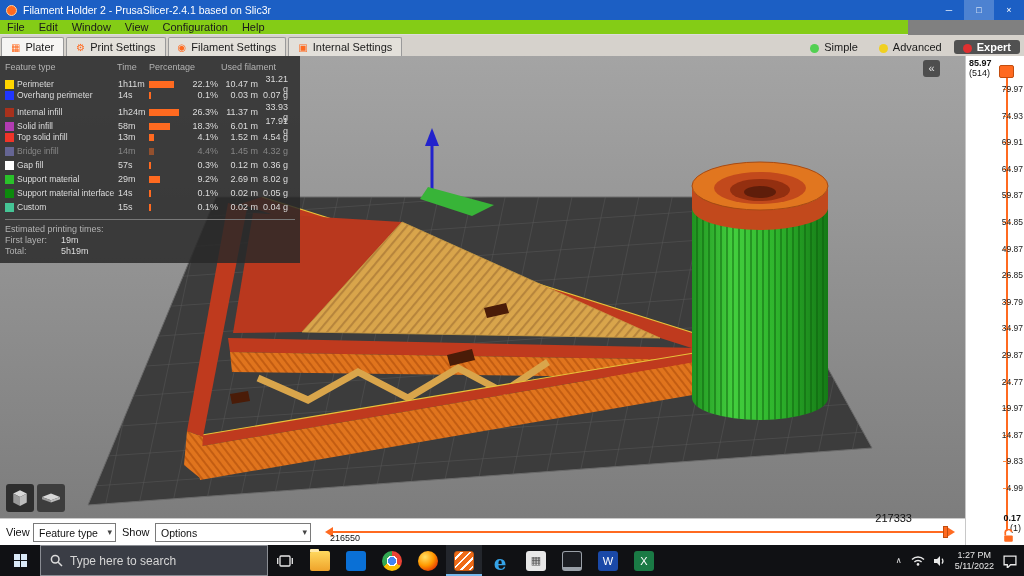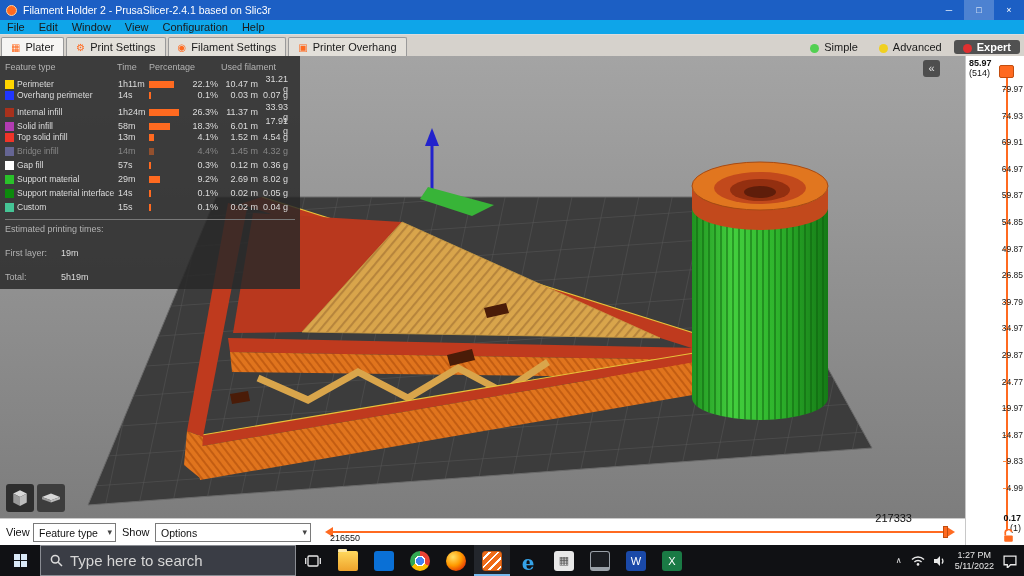--- a/index.html
+++ b/index.html
@@ -9,21 +9,21 @@
   #app>div{position:absolute}
 
   
   .titlebar{top:0;left:0;width:1024px;height:20px;background:#1c5fc4;display:flex;align-items:center;color:#fff;font-size:10.5px}
   .appicon{width:11px;height:11px;border-radius:50%;background:#ff6a20;margin:0 6px;border:1px solid #ffd0a0}
   .winbtns{margin-left:auto;display:flex;height:20px}
   .winbtn{width:30px;height:20px;display:flex;align-items:center;justify-content:center;font-size:9px;color:#fff}
   .winbtn.max{background:rgba(255,255,255,.22)}
 
   
-  .menubar{top:20px;left:0;width:1024px;height:15px;background:#0ea5e9;display:flex;align-items:center;color:#1a1a1a;border-bottom:1px solid #dcdcdc}
+  .menubar{top:20px;left:0;width:908px;height:15px;background:#84cc16;display:flex;align-items:center;color:#1a1a1a;border-bottom:1px solid #dcdcdc}
   .menubar span{padding:0 7px;font-size:11px}
 
   
   .tabbar{top:35px;left:0;width:1024px;height:21px;background:#d6d2cc;display:flex;align-items:flex-end}
   .tab{height:19px;margin:0 1px;padding:0 9px;display:flex;align-items:center;gap:5px;background:#e3e0da;border:1px solid #9a9a9a;border-bottom:none;border-radius:2px 2px 0 0;color:#1a1a1a}
   .tab.active{background:#f6f5f3}
   .tabicon{color:#ff6a20;font-size:10px}
   .modes{margin-left:auto;display:flex;align-items:center;gap:3px;padding:0 4px 2px}
   .mode{display:flex;align-items:flex-end;gap:5px;padding:1px 9px;border-radius:3px;color:#1a1a1a}
   .mode .dot{width:9px;height:9px;border-radius:50%}
@@ -43,21 +43,21 @@
   .lhead{color:#b2b2b2;height:15px}
   .lhead .h1{grid-column:1/3}.lhead .h3{grid-column:4/6}.lhead .h4{grid-column:6/8}
   .sw{width:9px;height:9px;display:inline-block}
   .lbl{font-size:8.5px;white-space:nowrap}
   .tm{padding-left:1px}
   .pbar i{display:block;height:7px;background:#ff6a20}
   .pct,.len,.mass{text-align:right;padding-right:3px}
   .dim{opacity:.45}
   .ltimes{border-top:1px solid #787878;margin-top:5px;padding-top:4px}
   .ltimes .hdr{color:#b2b2b2}
-  .lline{display:flex;margin-top:14px}
+  .lline{display:flex;margin-top:1px}
   .lline .k{color:#b2b2b2;width:56px}
 
   
   .rightpanel{top:56px;left:965px;width:80px;height:489px;background:#fff;border-left:1px solid #c8c8c8;color:#111;font-size:9px;z-index:6}
   .sl-max{position:absolute;left:3px;top:2px;line-height:10px}
   .sl-max .v,.sl-min .v{font-weight:bold}
   .sl-gear{position:absolute;right:1px;top:1px;color:#ff6a20;font-size:12px}
   .sl-track{position:absolute;left:40px;top:16px;width:2px;height:458px;background:#ff6a20}
   .sl-tickmarks{position:absolute;left:37px;top:33px;width:8px;height:412px;background:repeating-linear-gradient(to bottom,#ff8a40 0 1px,transparent 1px 26.6px)}
   .sl-handle{position:absolute;left:33px;top:9px;width:15px;height:13px;background:#ff6a20;border:1px solid #c24d0e;border-radius:2px}
@@ -80,21 +80,21 @@
   .hs-right-arrow{position:absolute;right:2px;top:8px;width:0;height:0;border:5px solid transparent;border-left:8px solid #ff6a20}
   .hs-handle{position:absolute;right:14px;top:7px;width:5px;height:12px;background:#ff6a20;border:1px solid #c24d0e}
   .hs-max{position:absolute;right:50px;top:-7px;font-size:11px}
   .hs-min{position:absolute;left:12px;top:14px;font-size:9px}
 
   
   .taskbar{top:545px;left:0;width:1024px;height:31px;background:#101114;display:flex;align-items:center;color:#e8e8e8}
   .start{width:40px;height:31px;display:grid;place-items:center}
   .startgrid{display:grid;grid-template-columns:6px 6px;grid-template-rows:6px 6px;gap:1px}
   .startgrid i{background:#d9e9f8}
-  .searchbox{width:256px;height:31px;background:#3a3d45;border:1px solid #8a8d93;display:flex;align-items:center;gap:7px;padding:0 9px;font-size:15px;color:#d6d6d6}
+  .searchbox{width:228px;height:31px;background:#3a3d45;border:1px solid #8a8d93;display:flex;align-items:center;gap:7px;padding:0 9px;font-size:12px;color:#d6d6d6}
   .taskview{width:34px;height:31px;display:grid;place-items:center}
   #tbicons{display:flex}
   .tbicon{width:36px;height:31px;display:grid;place-items:center}
   .tbicon.active{background:#23262c;box-shadow:inset 0 -2px 0 #76b9ed}
   .ticon{position:relative;width:20px;height:20px;display:grid;place-items:center;font-size:11px;border-radius:3px;color:#fff}
   .ticon.file-explorer{background:linear-gradient(#ffd95e,#efa32b);border-radius:2px}
   .ticon.file-explorer::before{content:"";position:absolute;left:0;top:-2px;width:9px;height:3px;background:#ffe9a8;border-radius:1px 1px 0 0}
   .ticon.store{background:#0a70d6}
   .ticon.chrome{border-radius:50%;background:radial-gradient(circle,#4285f4 0 29%,#fff 29% 38%,transparent 38%),conic-gradient(#ea4335 0 33%,#fbbc05 33% 66%,#34a853 66% 100%)}
   .ticon.firefox{border-radius:50%;background:radial-gradient(circle at 35% 30%,#ffe066,#ff9a00 45%,#e33005 82%)}
@@ -140,21 +140,21 @@
     <div class="tab">
       <span class="tabicon">⚙</span>
       <span>Print Settings</span>
     </div>
     <div class="tab">
       <span class="tabicon">◉</span>
       <span>Filament Settings</span>
     </div>
     <div class="tab">
       <span class="tabicon">▣</span>
-      <span>Printer Overhang</span>
+      <span>Internal Settings</span>
     </div>
     <div class="modes">
       <div class="mode">
         <span class="dot" style="background: rgb(82, 208, 82);"></span>
         <span>Simple</span>
       </div>
       <div class="mode">
         <span class="dot" style="background: rgb(240, 208, 32);"></span>
         <span>Advanced</span>
       </div>

